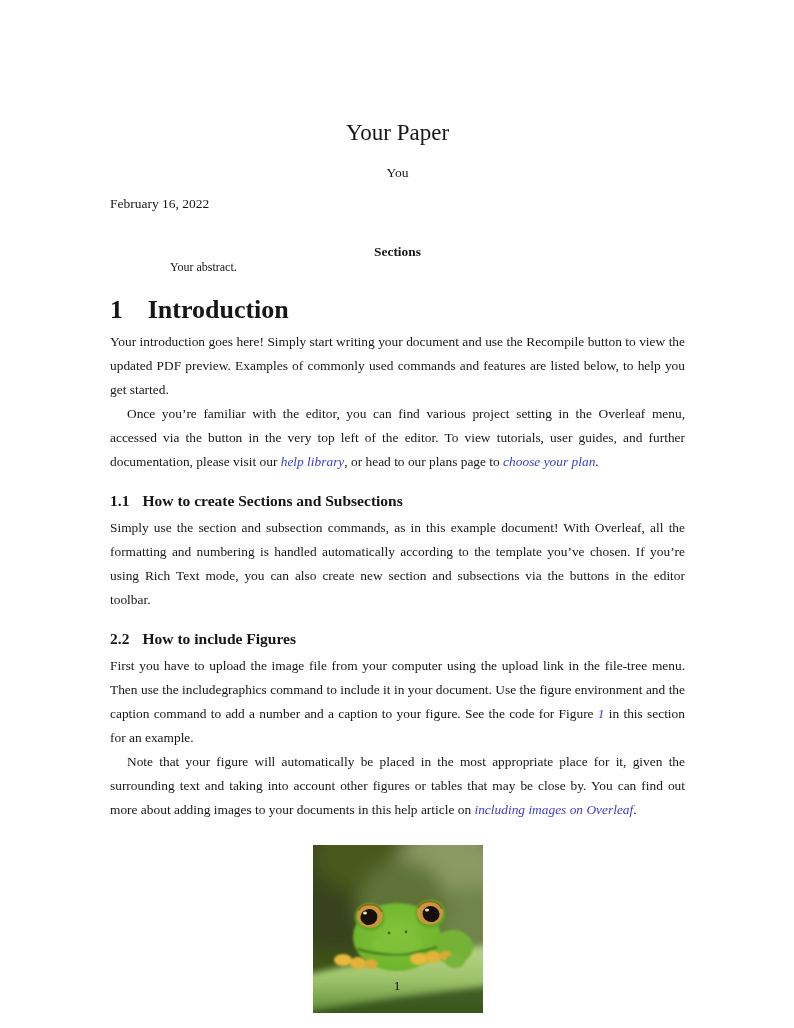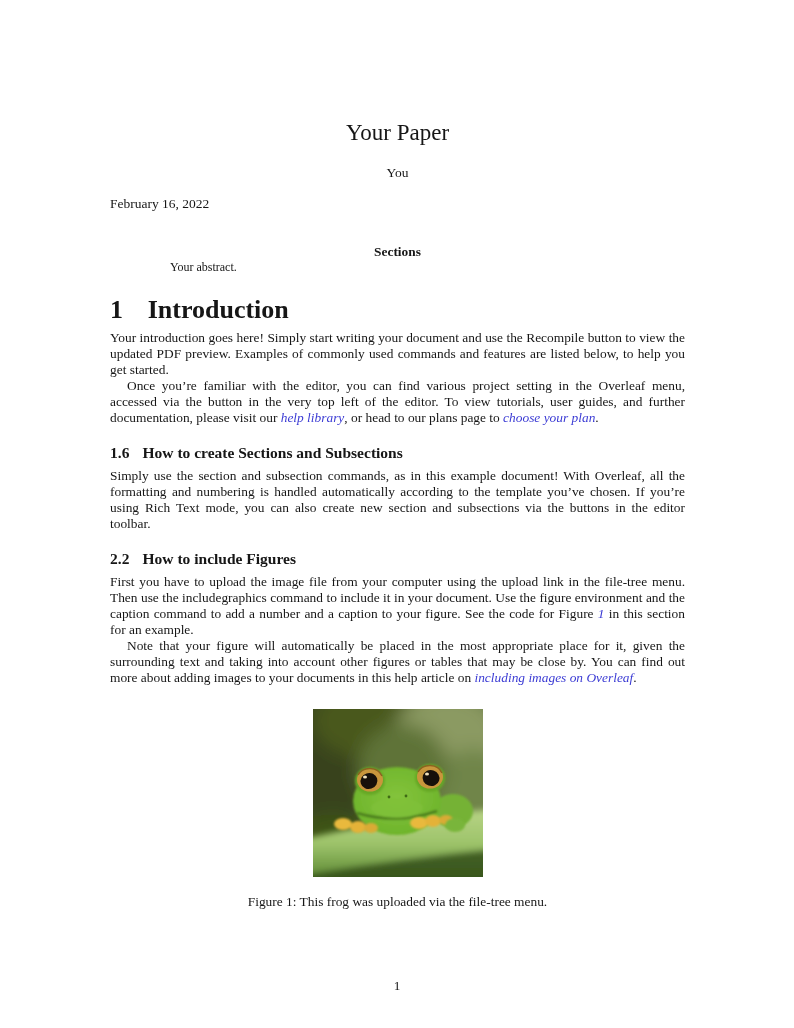--- a/index.html
+++ b/index.html
@@ -64,21 +64,21 @@
     font-size: 15.5px;
     line-height: 19px;
     font-weight: bold;
   }
   .sec-num { display: inline-block; margin-right: 0.95em; }
   .subsec-num { display: inline-block; margin-right: 0.85em; }
   p.body-par {
     margin: 0;
     margin-top: 9px;
     font-size: 13.4px;
-    line-height: 16px;
+    line-height: 24px;
     text-align: justify;
   }
   p.body-par.follow {
     margin-top: 0;
     text-indent: 17px;
   }
   p.body-par.first-after-sub { margin-top: 6px; }
   .link { color: var(--link, #3b3bd4); cursor: pointer; font-style: italic; }
   .figure-block {
     margin-top: 23px;
@@ -115,21 +115,21 @@
     <div class="abstract-body">Your abstract.</div>
 
     <h2 class="sec-heading">
       <span class="sec-num">1</span><span>Introduction</span>
     </h2>
     <p class="body-par"><span>Your introduction goes here! Simply start writing your document and use the Recompile button to view the updated PDF preview. Examples of commonly used commands and features are listed below, to help you get started.</span></p>
     <p class="body-par follow"><span>Once you’re familiar with the editor, you can find various project setting in the Overleaf menu, accessed via the button in the very top left of the editor. To view tutorials, user guides, and further documentation, please visit our </span><span class="link">help library</span><span>, or head to our plans page to </span><span class="link">choose your plan</span><span>.</span></p>
 
 
     <h3 class="subsec-heading">
-      <span class="subsec-num">1.6</span><span>How to create Sections and Subsections</span>
+      <span class="subsec-num">1.1</span><span>How to create Sections and Subsections</span>
     </h3>
     <p class="body-par first-after-sub"><span>Simply use the section and subsection commands, as in this example document! With Overleaf, all the formatting and numbering is handled automatically according to the template you’ve chosen. If you’re using Rich Text mode, you can also create new section and subsections via the buttons in the editor toolbar.</span></p>
 
     <h3 class="subsec-heading">
       <span class="subsec-num">2.2</span><span>How to include Figures</span>
     </h3>
     <p class="body-par first-after-sub"><span>First you have to upload the image file from your computer using the upload link in the file-tree menu. Then use the includegraphics command to include it in your document. Use the figure environment and the caption command to add a number and a caption to your figure. See the code for Figure </span><span class="link">1</span><span> in this section for an example.</span></p>
     <p class="body-par follow"><span>Note that your figure will automatically be placed in the most appropriate place for it, given the surrounding text and taking into account other figures or tables that may be close by. You can find out more about adding images to your documents in this help article on </span><span class="link">including images on Overleaf</span><span>.</span></p>
 
     <div class="figure-block">

